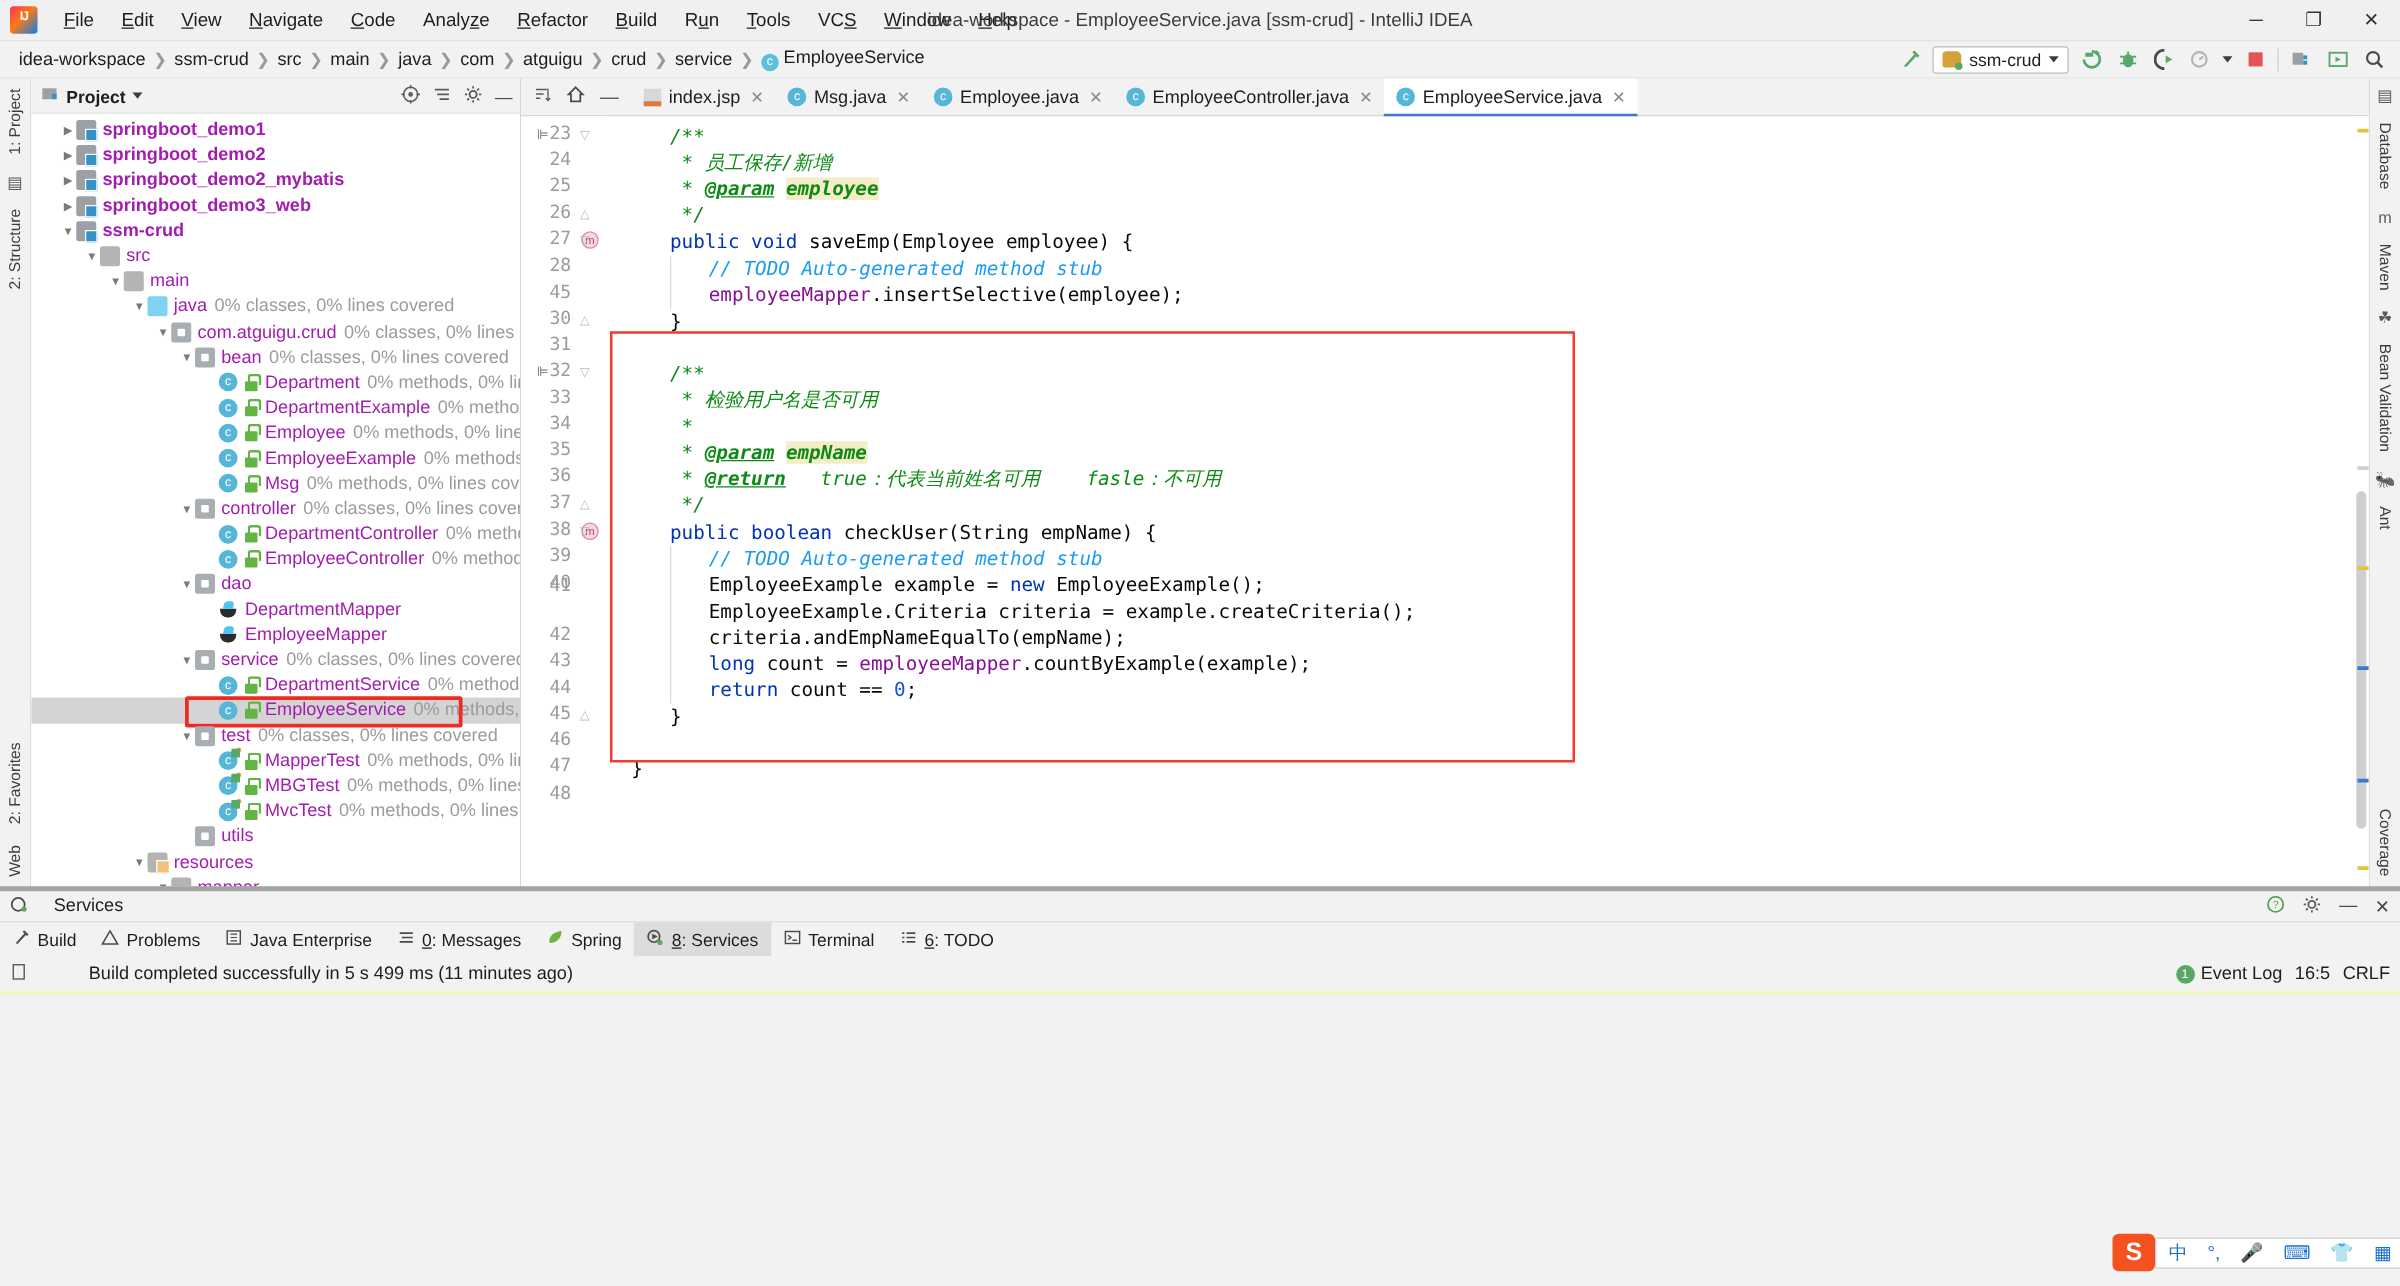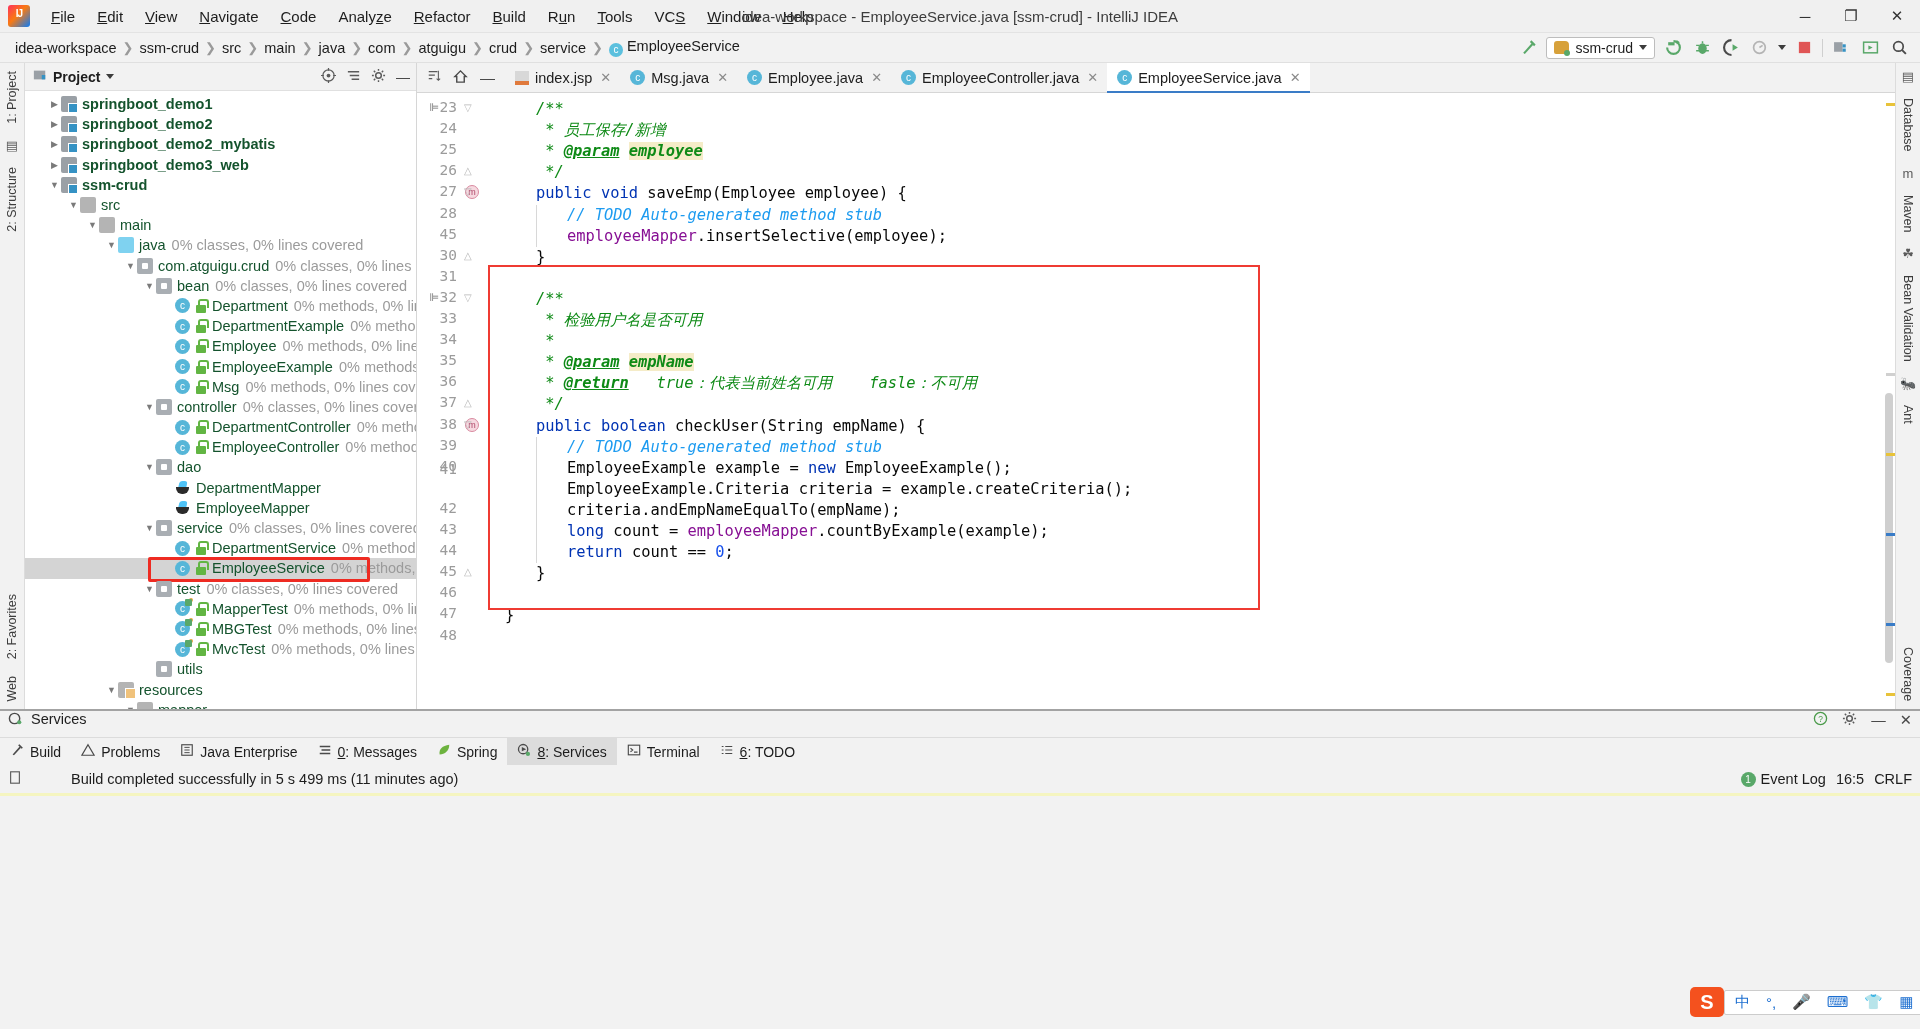--- a/index.html
+++ b/index.html
@@ -99,21 +99,21 @@
   .ic-java { width:16px; height:16px; margin-right:5px; flex:none; position:relative;}
   .ic-java::before{content:""; position:absolute; left:1px; top:7px; width:13px; height:7px;
       background:#2b2b2b; border-radius:0 0 6px 6px;}
   .ic-java::after{content:""; position:absolute; left:4px; top:1px; width:8px; height:6px;
       background:#4fc3f7; border-radius:3px 3px 0 0; transform:skewX(-12deg);}
   .ic-xml { width:16px; height:16px; margin-right:5px; flex:none; position:relative;}
   .ic-xml::before{content:""; position:absolute; left:1px; top:7px; width:13px; height:7px;
       background:#2b2b2b; border-radius:0 0 6px 6px;}
   .ic-xml::after{content:""; position:absolute; left:4px; top:1px; width:8px; height:6px;
       background:#e0483a; border-radius:3px 3px 0 0; transform:skewX(-12deg);}
-  .lbl { color:#14532d; }
+  .lbl { color:#a21caf; }
   .cov { color:#9b9b9b; margin-left:6px; }
   .hl-box { position:absolute; border:3px solid #ee2b22; border-radius:2px;
             pointer-events:none; }
 
   
   .editor-area { flex:1; display:flex; flex-direction:column; min-width:0; background:#fff;}
   .tabs { height:30px; background:#f2f2f2; display:flex; align-items:stretch; flex:none;
           border-bottom:1px solid #d6d6d6; }
   .tabtools { display:flex; align-items:center; gap:12px; padding:0 10px; color:#4a4a4a;}
   .tab { display:flex; align-items:center; gap:6px; padding:0 9px 0 10px; font-size:14.5px;
@@ -147,22 +147,22 @@
   .indent-guide { position:absolute; width:1px; background:#d8d8d8; }
   .redbox { position:absolute; border:2.5px solid #ef3b33; }
   .mgutter-icon { position:absolute; width:14px;height:14px; border-radius:50%;
       background:#f6d9e0; border:1px solid #d98aa0; color:#b0486a; font-size:9px;
       text-align:center; line-height:13px;}
   .editor-scroll { width:12px; background:#fff; position:relative; flex:none;}
   .scroll-thumb { position:absolute; left:2px; width:8px; background:#cfcfcf; border-radius:4px;}
   .mark { position:absolute; right:0; width:9px; height:3px;}
 
   
-  .svc-header { height:28px; background:#f2f2f2; display:flex; align-items:flex-start;
-      padding:0 8px; border-top:2px solid #a3a3a3; flex:none; font-size:14.5px; gap:8px;}
+  .svc-header { height:28px; background:#f2f2f2; display:flex; align-items:center;
+      padding:0 8px; border-top:4px solid #a3a3a3; flex:none; font-size:14.5px; gap:20px;}
   .svc-right { margin-left:auto; display:flex; align-items:center; gap:14px; color:#4a4a4a;}
   .statusbar { height:28px; background:#f2f2f2; display:flex; align-items:center;
       border-top:1px solid #dcdcdc; flex:none; font-size:14px; }
   .sb-tab { display:flex; align-items:center; gap:6px; padding:4px 10px; height:28px;}
   .sb-tab.active { background:#dcdcdc; }
   .sb-tab u { text-decoration:underline; }
   .infobar { height:28px; background:#f2f2f2; display:flex; align-items:center;
       padding:0 8px; font-size:14.5px; flex:none;gap:42px; }
   .infobar .right { margin-left:auto; display:flex; align-items:center; gap:10px;}
   .evlog { display:flex; align-items:center; gap:5px;}

